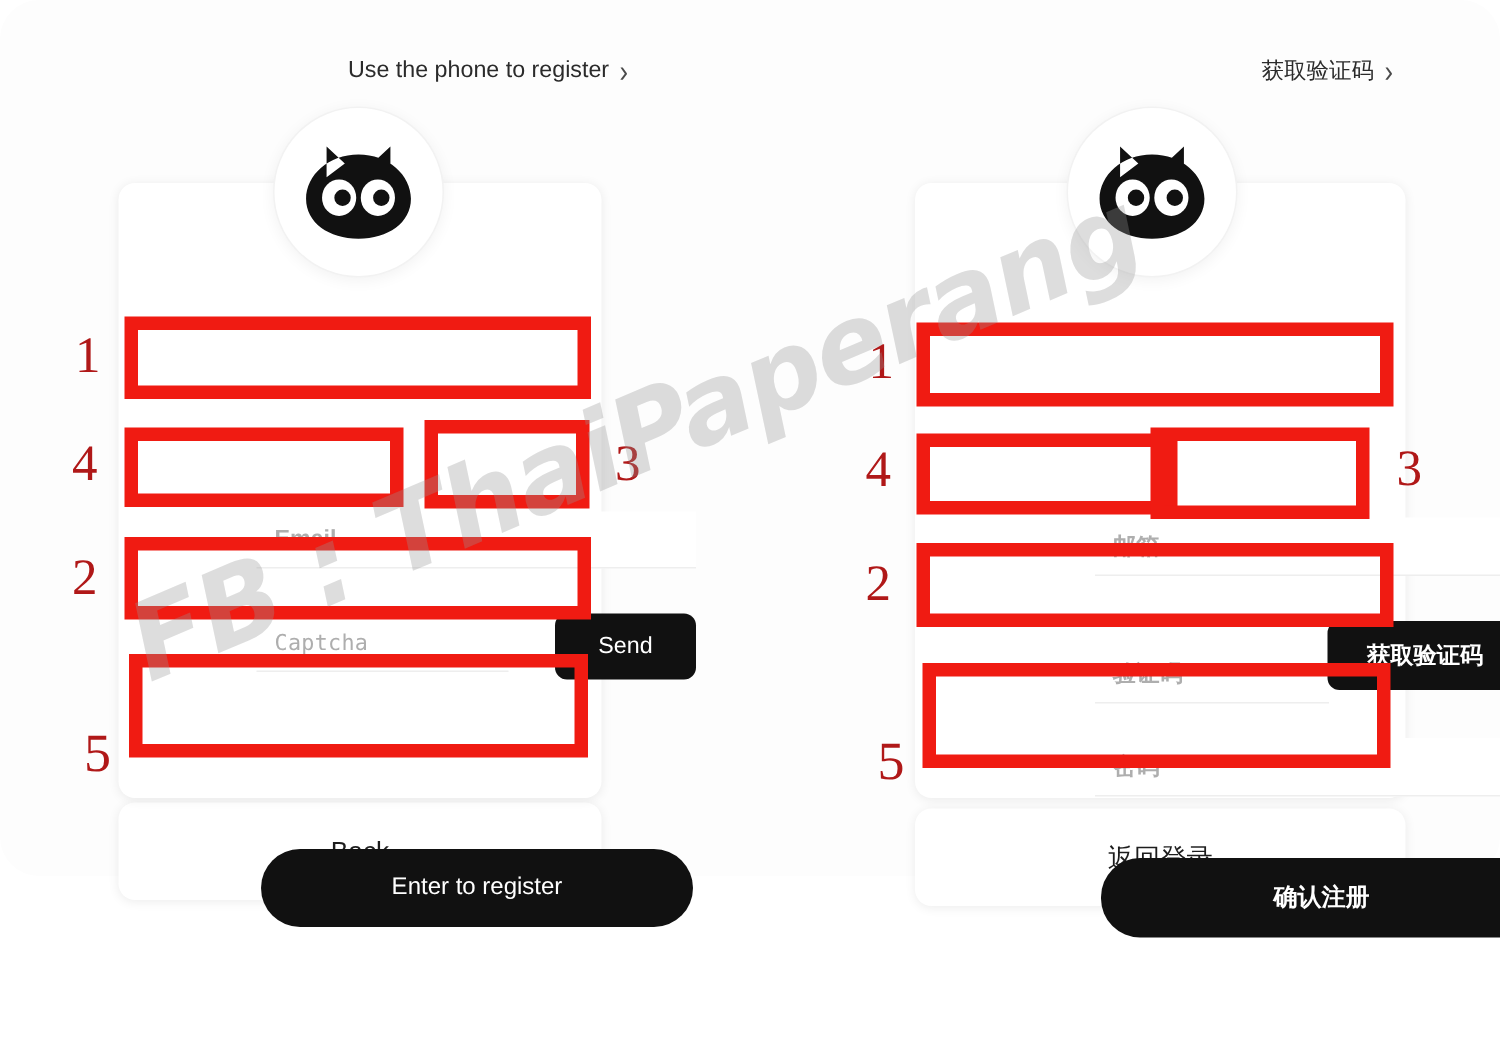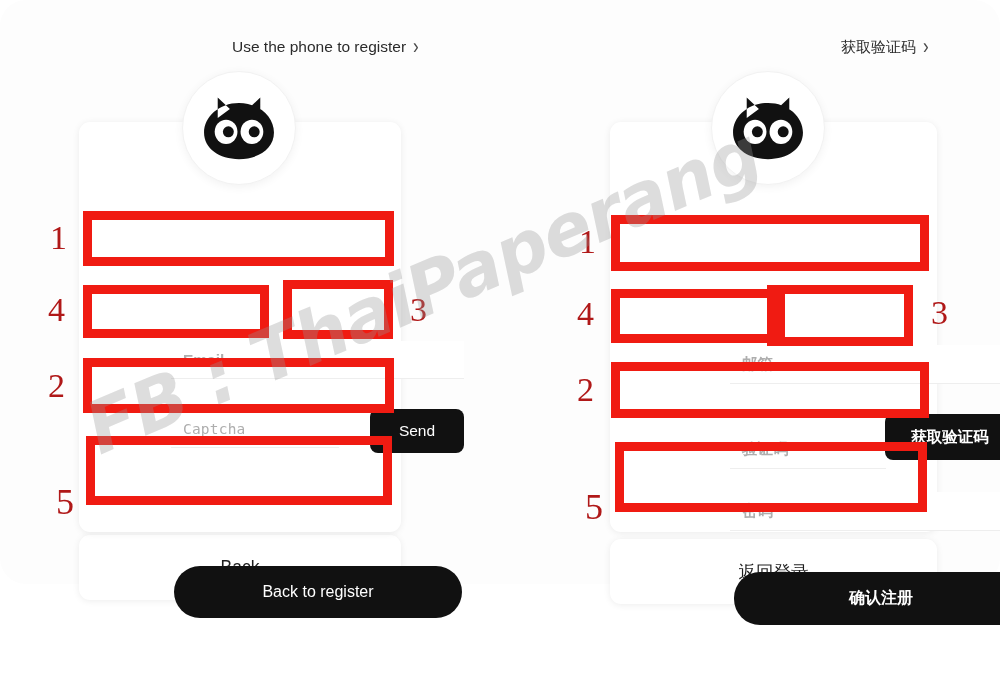--- a/index.html
+++ b/index.html
@@ -178,21 +178,21 @@
         <ellipse cx="67" cy="48" rx="15" ry="16" fill="#ffffff"></ellipse>
         <circle cx="36" cy="48" r="7.2" fill="#111111"></circle>
         <circle cx="70" cy="48" r="7.2" fill="#111111"></circle>
       </svg>
     </div>
 
     <div class="card card-main">
       <div class="field L-email">Email</div>
       <div class="field mono L-captcha">Captcha</div>
       <div class="btn-dark btn-send L-send">Send</div>
-      <div class="btn-dark btn-submit L-submit">Back to register</div>
+      <div class="btn-dark btn-submit L-submit">Enter to register</div>
     </div>
 
     <div class="card card-back">Back</div>
 
     <div class="redbox" style="left:83px;  top:211px; width:311px; height:55px;"></div>
     <div class="redbox" style="left:83px;  top:285px; width:186px; height:53px;"></div>
     <div class="redbox" style="left:283px; top:280px; width:110px; height:59px;"></div>
     <div class="redbox" style="left:83px;  top:358px; width:311px; height:55px;"></div>
     <div class="redbox" style="left:86px;  top:436px; width:306px; height:69px;"></div>
 

